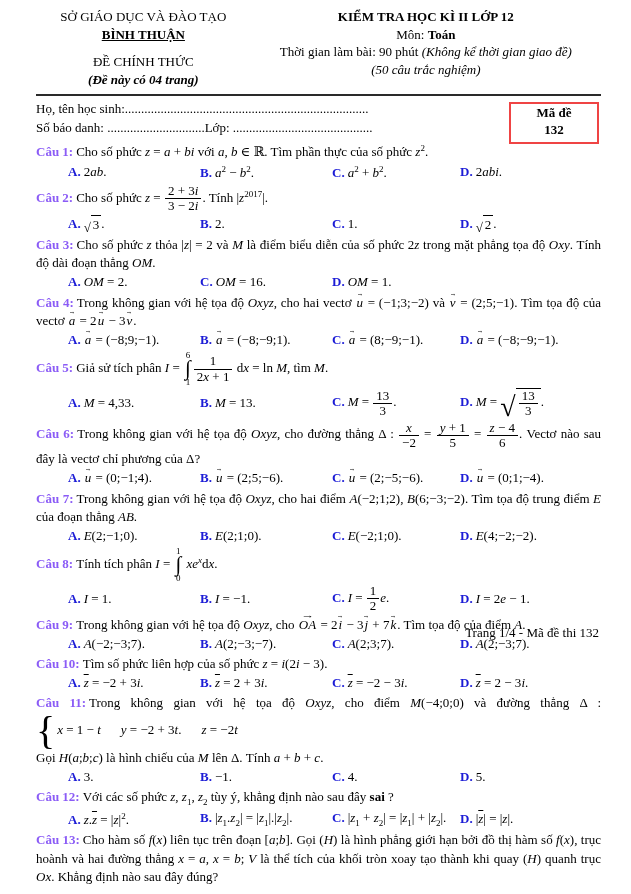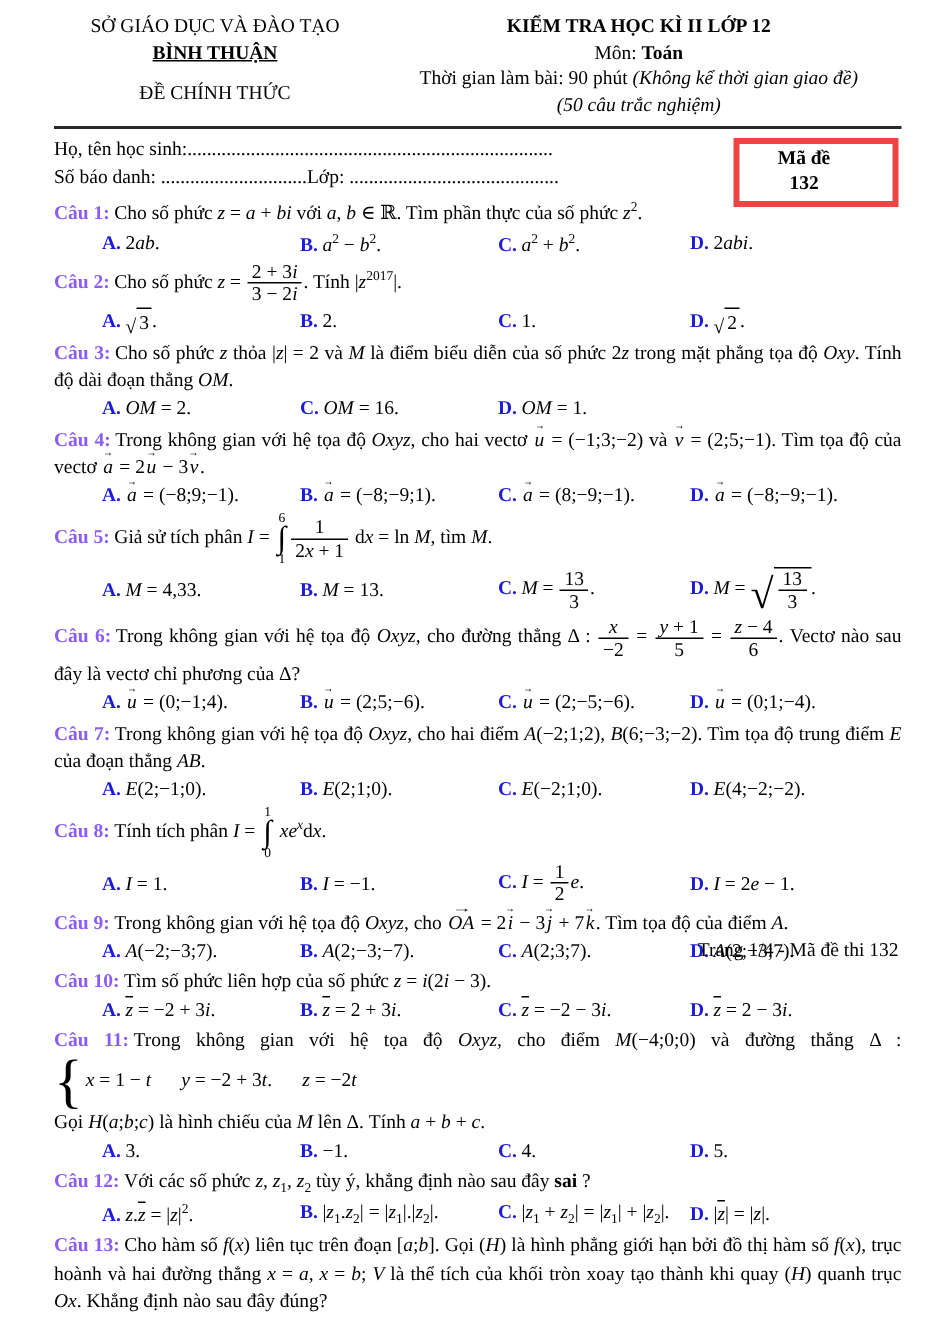--- a/index.html
+++ b/index.html
@@ -19,22 +19,22 @@
   .bi{font-weight:bold;font-style:italic;}
   .under{text-decoration:underline;}
   .gap-top{margin-top:10px;}
   .rule{border:none;border-top:2px solid #2a2a2a;margin:6px 0 4px 0;}
 
   
   .info{position:relative;padding-right:110px;margin-bottom:4px;}
   .info-line{white-space:nowrap;overflow:hidden;line-height:1.45;}
   .code-box{
     position:absolute;right:2px;top:2px;width:86px;
-    border:4px solid #ef4444;text-align:center;font-weight:bold;
-    padding:1px 16px 3px 0;line-height:1.3;
+    border:2px solid #ef4444;text-align:center;font-weight:bold;
+    padding:1px 0 3px 0;line-height:1.3;
   }
 
   
   .q-body{text-align:justify;}
   .q-body2{text-align:justify;}
   .q-label{color:#8b5cf6;font-weight:bold;margin-right:3px;}
   .opts{display:grid;grid-template-columns:132px 132px 128px auto;padding-left:32px;margin:1px 0 2px 0;align-items:center;}
   .opt{white-space:nowrap;}
   .opt-letter{color:#1c1cd6;font-weight:bold;margin-right:3px;}
 
@@ -66,20 +66,21 @@
 </head>
 <body>
 
 <div class="page">
 
   <div class="hdr">
     <div class="hdr-left">
       <div>SỞ GIÁO DỤC VÀ ĐÀO TẠO</div>
       <div class="bold under">BÌNH THUẬN</div>
       <div class="gap-top">ĐỀ CHÍNH THỨC</div>
+      <div class="bi">(Đề này có 04 trang)</div>
     </div>
     <div class="hdr-right">
       <div class="bold">KIỂM TRA HỌC KÌ II LỚP 12</div>
       <div><span>Môn: </span><span class="bold">Toán</span></div>
       <div><span>Thời gian làm bài: 90 phút </span><span class="ital">(Không kể thời gian giao đề)</span></div>
       <div class="ital">(50 câu trắc nghiệm)</div>
     </div>
   </div>
 
   <hr class="rule">

